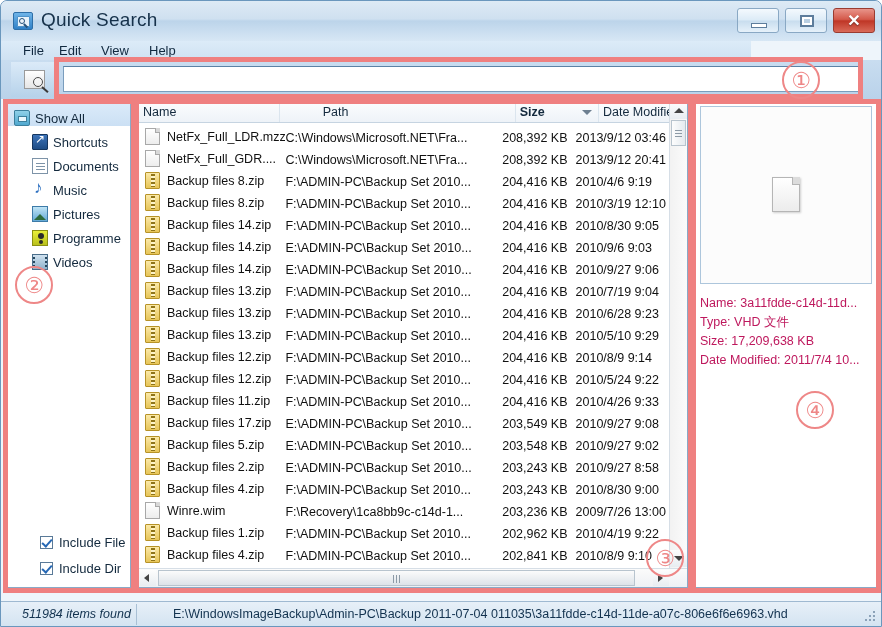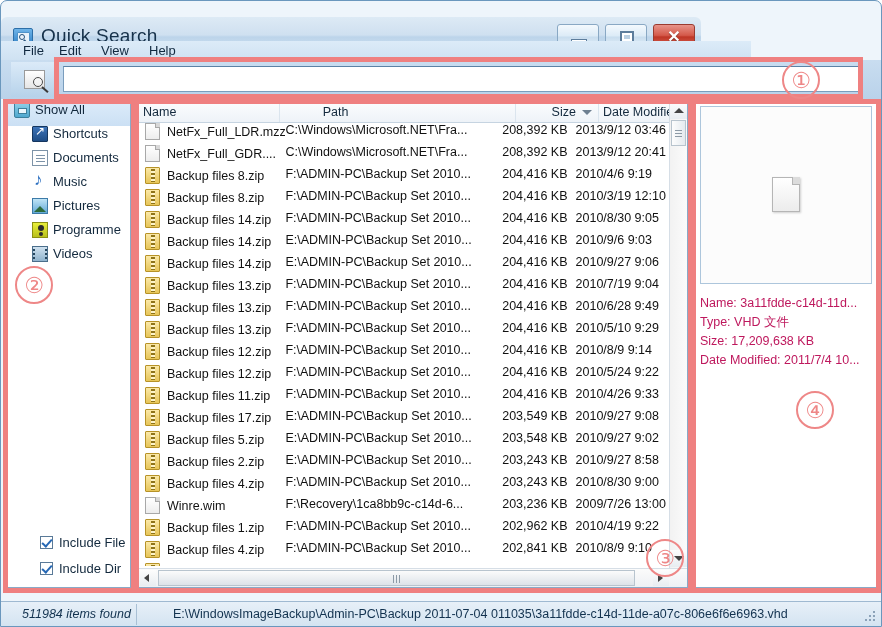--- a/index.html
+++ b/index.html
@@ -12,21 +12,21 @@
   .window{
     position:absolute;left:0;top:0;width:882px;height:627px;
     box-sizing:border-box;
     border:1px solid #6a97bd;
     border-radius:7px 7px 0 0;
     background:#eef5fb;
     overflow:hidden;
   }
   
   .titlebar{
-    position:absolute;left:0;top:16px;width:700px;height:40px;
+    position:absolute;left:0;top:0;width:880px;height:40px;
     background:linear-gradient(to bottom,#ddeaf5 0%,#cfe0f0 45%,#bcd4ea 50%,#d7e7f5 100%);
     border-radius:6px 6px 0 0;
   }
   .title-icon{
     position:absolute;left:12px;top:11px;width:20px;height:18px;
     background:linear-gradient(to bottom,#6fb4e8,#2f81c8);
     border-radius:2px;
     border:1px solid #2d6fa8;
     box-sizing:border-box;
   }
@@ -91,21 +91,21 @@
     box-sizing:border-box;border:1px solid #7a9dbd;border-top-color:#5b82a6;
     background:#ffffff;font-size:13px;padding:2px 5px;outline:none;
     font-family:"Liberation Sans", sans-serif;
   }
   
   .sidebar{
     position:absolute;left:6px;top:100px;width:124px;height:487px;
     background:#ffffff;border:1px solid #8aa9c6;box-sizing:border-box;
   }
   .side-item{
-    position:relative;height:24px;display:flex;align-items:flex-start;
+    position:relative;height:24px;display:flex;align-items:flex-end;
     font-size:13px;color:#13293d;cursor:pointer;
   }
   .side-item.root{background:linear-gradient(to bottom,#dcebfa,#cbe0f4);padding-left:6px;}
   .side-item.child{padding-left:24px;}
   .si-ico{width:16px;height:16px;margin-right:5px;flex:0 0 16px;position:relative;}
   .ic-folder{background:linear-gradient(to bottom,#8fd0e8,#4fa8cf);border:1px solid #3c7f9d;border-radius:1px 2px 2px 2px;box-sizing:border-box;}
   .ic-folder::after{content:"";position:absolute;left:3px;top:5px;width:9px;height:6px;background:#eaf7fd;border:1px solid #3c7f9d;box-sizing:border-box;}
   .ic-short{background:linear-gradient(to bottom,#3c73b8,#1f4d86);border:1px solid #15365f;box-sizing:border-box;border-radius:1px;}
   .ic-short::after{content:"↗";position:absolute;left:2px;top:-3px;color:#fff;font-size:12px;}
   .ic-doc{background:#fff;border:1px solid #7d93a8;box-sizing:border-box;}
@@ -133,26 +133,26 @@
   }
   .lp-header{
     position:absolute;left:0;top:0;width:100%;height:21px;
     background:linear-gradient(to bottom,#fbfdfe,#eef3f8);
     border-bottom:1px solid #c6d4e1;box-sizing:border-box;display:flex;
     font-size:12.5px;color:#13293d;
   }
   .lp-header .col{position:relative;padding:3px 0 0 4px;border-right:1px solid #dbe5ee;box-sizing:border-box;cursor:pointer;}
   .col-name{width:152px;}
   .col-path{width:213px;margin-left:39px;}
-  .col-size{width:88px;text-align:right;padding-right:22px!important;}
+  .col-size{width:88px;text-align:left;padding-right:22px!important;font-weight:bold;}
   .col-date{width:95px;}
   .sort-arrow{position:absolute;right:6px;top:8px;width:0;height:0;
     border-left:5px solid transparent;border-right:5px solid transparent;border-top:5px solid #6d7f90;}
   .rows{position:absolute;left:0;top:21px;width:528px;height:443px;overflow:hidden;}
-  .row{display:flex;height:22px;align-items:flex-start;font-size:12.5px;color:#111;}
+  .row{display:flex;height:22px;align-items:flex-end;font-size:12.5px;color:#111;}
   .c-name{width:152px;display:flex;align-items:center;padding-left:2px;box-sizing:border-box;overflow:hidden;white-space:nowrap;}
   .c-path{width:213px;overflow:hidden;white-space:nowrap;}
   .c-size{width:88px;text-align:right;padding-right:8px;box-sizing:border-box;white-space:nowrap;}
   .c-date{width:95px;white-space:nowrap;}
   .fico{width:15px;height:17px;margin-right:7px;margin-left:4px;flex:0 0 15px;position:relative;}
   .fico.file{background:linear-gradient(to bottom,#ffffff,#ededed);border:1px solid #a8a8a8;box-sizing:border-box;}
   .fico.file::after{content:"";position:absolute;right:-1px;top:-1px;width:5px;height:5px;background:#d8d8d8;border-left:1px solid #a8a8a8;border-bottom:1px solid #a8a8a8;box-sizing:border-box;}
   .fico.zip{background:linear-gradient(to bottom,#fbe9a8,#e7c558);border:1px solid #b79328;box-sizing:border-box;border-radius:1px;}
   .fico.zip::after{content:"";position:absolute;left:5px;top:1px;width:4px;height:13px;background:repeating-linear-gradient(to bottom,#8f7418 0 2px,#fdf3c9 2px 4px);}
   .vscroll{
@@ -391,21 +391,21 @@
           <div class="c-size">204,416 KB</div>
           <div class="c-date">2010/7/19 9:04</div>
         </div>
         <div class="row">
           <div class="c-name">
             <span class="fico zip"></span>
             <span>Backup files 13.zip</span>
           </div>
           <div class="c-path">F:\ADMIN-PC\Backup Set 2010...</div>
           <div class="c-size">204,416 KB</div>
-          <div class="c-date">2010/6/28 9:49</div>
+          <div class="c-date">2010/6/28 9:23</div>
         </div>
         <div class="row">
           <div class="c-name">
             <span class="fico zip"></span>
             <span>Backup files 13.zip</span>
           </div>
           <div class="c-path">F:\ADMIN-PC\Backup Set 2010...</div>
           <div class="c-size">204,416 KB</div>
           <div class="c-date">2010/5/10 9:29</div>
         </div>
@@ -470,21 +470,21 @@
           </div>
           <div class="c-path">F:\ADMIN-PC\Backup Set 2010...</div>
           <div class="c-size">203,243 KB</div>
           <div class="c-date">2010/8/30 9:00</div>
         </div>
         <div class="row">
           <div class="c-name">
             <span class="fico file"></span>
             <span>Winre.wim</span>
           </div>
-          <div class="c-path">F:\Recovery\1ca8bb9c-c14d-6...</div>
+          <div class="c-path">F:\Recovery\1ca8bb9c-c14d-1...</div>
           <div class="c-size">203,236 KB</div>
           <div class="c-date">2009/7/26 13:00</div>
         </div>
         <div class="row">
           <div class="c-name">
             <span class="fico zip"></span>
             <span>Backup files 1.zip</span>
           </div>
           <div class="c-path">F:\ADMIN-PC\Backup Set 2010...</div>
           <div class="c-size">202,962 KB</div>

